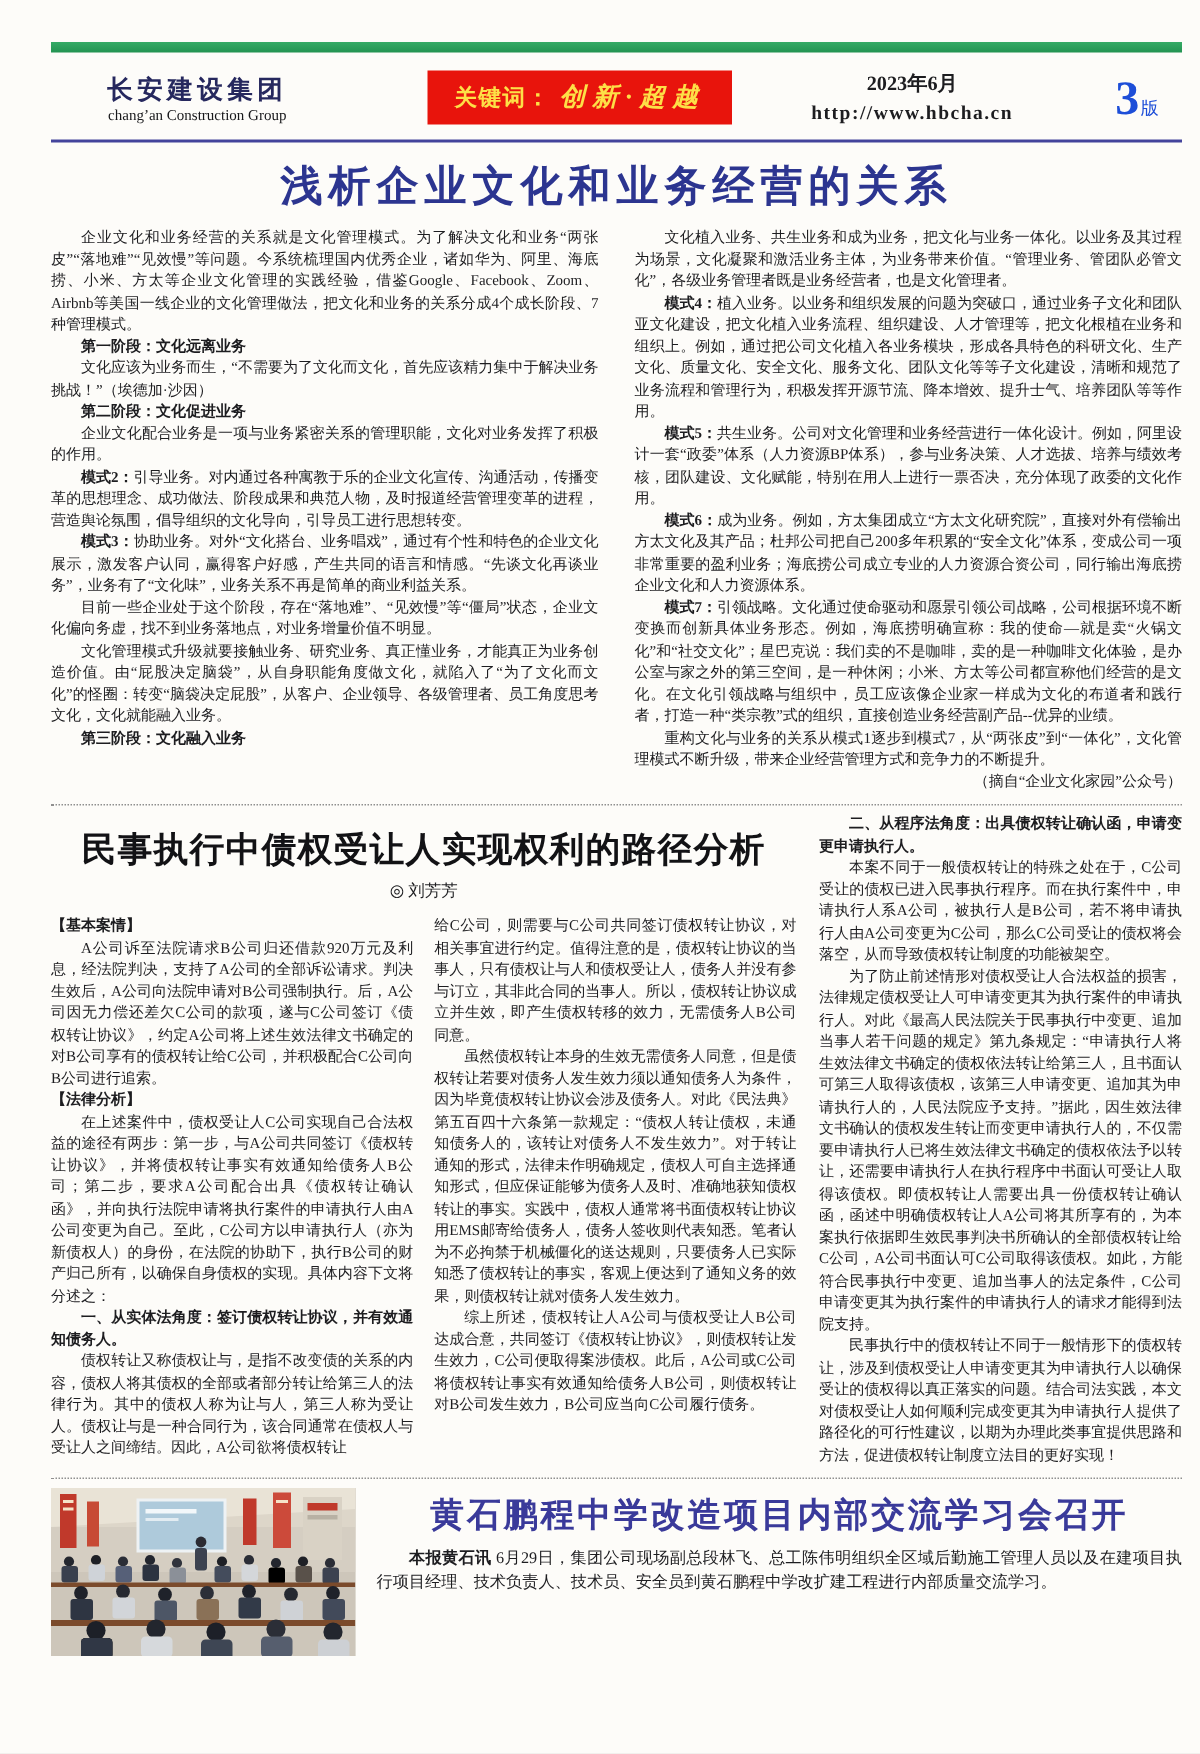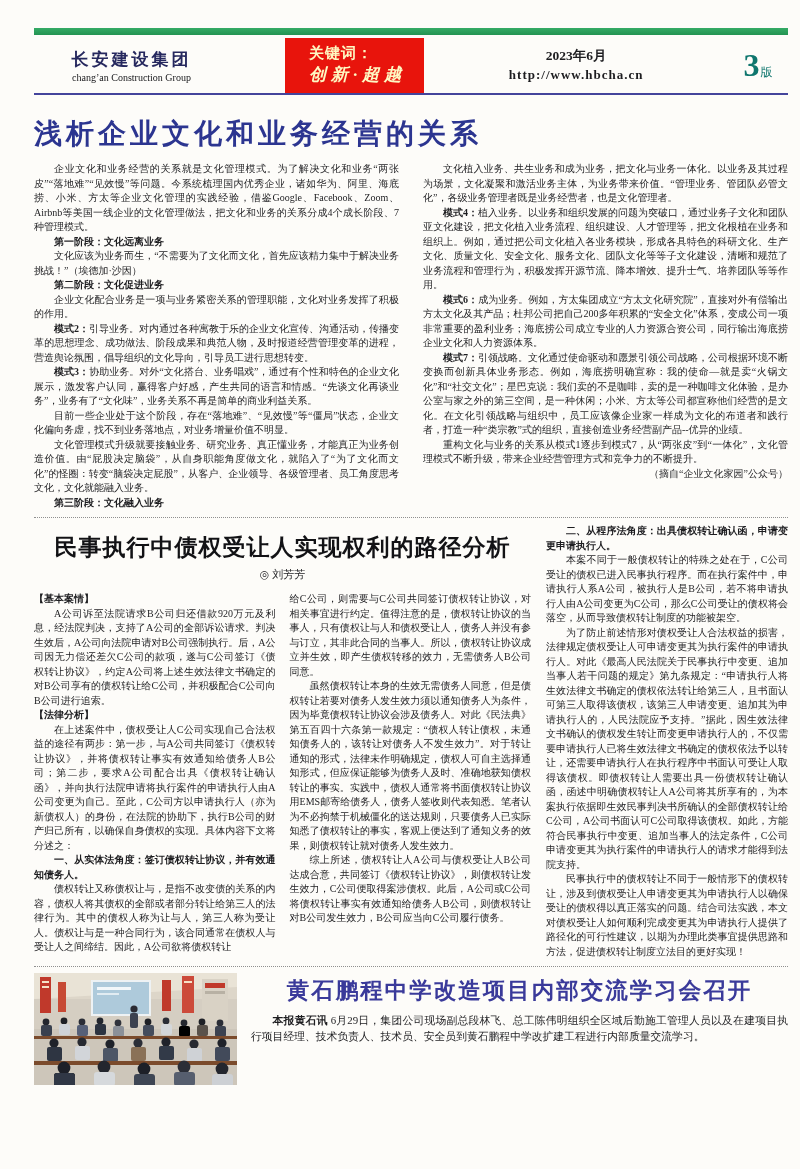--- a/index.html
+++ b/index.html
@@ -9,43 +9,43 @@
     font-family:"Liberation Serif","DejaVu Serif",serif;color:#1d1d20;
     padding:28px 12px 0 34px;
   }
   .green-bar{height:7px;background:linear-gradient(#35ab66,#239352);margin-bottom:5px;}
   
   .header{display:flex;align-items:center;height:50px;}
   .masthead{width:195px;text-align:center;}
   .masthead-cn{font-size:17px;font-weight:bold;color:#26285e;letter-spacing:3px;}
   .masthead-en{font-size:10px;color:#17171a;margin-top:1px;}
   .keyword-box{
-    margin-left:56px;background:#e8140c;color:#fef9c3;
-    padding:6px 18px 7px;display:flex;align-items:baseline;white-space:nowrap;flex-direction:column;
+    margin-left:56px;background:#e8140c;color:#fde047;
+    padding:6px 18px 7px;display:flex;align-items:baseline;white-space:nowrap;
   }
   .kw-label{font-size:15px;font-weight:bold;letter-spacing:1px;}
   .kw-text{font-size:17px;font-weight:bold;font-style:italic;letter-spacing:5px;margin-left:6px;}
   .date-block{flex:1;text-align:center;font-weight:bold;}
   .date-block .d1{font-size:13.5px;}
   .date-block .d2{font-size:13px;letter-spacing:1px;margin-top:2px;}
-  .page-num{width:60px;text-align:center;color:#0f766e;white-space:nowrap;}
+  .page-num{width:60px;text-align:center;color:#1d4ed8;white-space:nowrap;}
   .page-num .num{font-size:32px;font-weight:bold;line-height:1;}
   .page-num .ban{font-size:12px;margin-left:1px;}
   .navy-rule{height:2px;background:#44449c;margin-top:3px;}
   
   .col{font-size:10px;line-height:1.45;text-align:justify;}
   .para{margin:0;text-indent:2em;text-align:justify;}
   .para.heading{font-weight:bold;}
   .para.flush{text-indent:0;}
   .para.noindent{text-indent:0;}
   .para.right{text-align:right;text-indent:0;}
   .para b{font-weight:bold;}
   
   .a1-title{
-    margin:20px 0 9px;text-align:left;color:#2c3590;
+    margin:10px 0 9px;text-align:center;color:#2c3590;
     font-size:28px;font-weight:900;letter-spacing:4px;
   }
   .cols2{display:flex;gap:24px;}
   .cols2 .col{flex:1;min-width:0;}
   .dotted-rule{border-top:1.6px dotted #8f8f8f;margin:7px 0 6px;}
   
   .article2{display:flex;gap:15px;}
   .a2-left{width:497px;flex:none;}
   .a2-title{margin:8px 0 4px;text-align:center;color:#121215;font-size:23px;font-weight:bold;letter-spacing:1px;}
   .a2-author{text-align:center;font-size:11px;margin:4px 0 10px;}
@@ -98,20 +98,21 @@
           <p class="para">企业文化配合业务是一项与业务紧密关系的管理职能，文化对业务发挥了积极的作用。</p>
           <p class="para"><b>模式2：</b>引导业务。对内通过各种寓教于乐的企业文化宣传、沟通活动，传播变革的思想理念、成功做法、阶段成果和典范人物，及时报道经营管理变革的进程，营造舆论氛围，倡导组织的文化导向，引导员工进行思想转变。</p>
           <p class="para"><b>模式3：</b>协助业务。对外“文化搭台、业务唱戏”，通过有个性和特色的企业文化展示，激发客户认同，赢得客户好感，产生共同的语言和情感。“先谈文化再谈业务”，业务有了“文化味”，业务关系不再是简单的商业利益关系。</p>
           <p class="para">目前一些企业处于这个阶段，存在“落地难”、“见效慢”等“僵局”状态，企业文化偏向务虚，找不到业务落地点，对业务增量价值不明显。</p>
           <p class="para">文化管理模式升级就要接触业务、研究业务、真正懂业务，才能真正为业务创造价值。由“屁股决定脑袋”，从自身职能角度做文化，就陷入了“为了文化而文化”的怪圈：转变“脑袋决定屁股”，从客户、企业领导、各级管理者、员工角度思考文化，文化就能融入业务。</p>
           <p class="para heading">第三阶段：文化融入业务</p>
         </div>
       <div class="col">
           <p class="para">文化植入业务、共生业务和成为业务，把文化与业务一体化。以业务及其过程为场景，文化凝聚和激活业务主体，为业务带来价值。“管理业务、管团队必管文化”，各级业务管理者既是业务经营者，也是文化管理者。</p>
           <p class="para"><b>模式4：</b>植入业务。以业务和组织发展的问题为突破口，通过业务子文化和团队亚文化建设，把文化植入业务流程、组织建设、人才管理等，把文化根植在业务和组织上。例如，通过把公司文化植入各业务模块，形成各具特色的科研文化、生产文化、质量文化、安全文化、服务文化、团队文化等等子文化建设，清晰和规范了业务流程和管理行为，积极发挥开源节流、降本增效、提升士气、培养团队等等作用。</p>
+          <p class="para"><b>模式5：</b>共生业务。公司对文化管理和业务经营进行一体化设计。例如，阿里设计一套“政委”体系（人力资源BP体系），参与业务决策、人才选拔、培养与绩效考核，团队建设、文化赋能，特别在用人上进行一票否决，充分体现了政委的文化作用。</p>
           <p class="para"><b>模式6：</b>成为业务。例如，方太集团成立“方太文化研究院”，直接对外有偿输出方太文化及其产品；杜邦公司把自己200多年积累的“安全文化”体系，变成公司一项非常重要的盈利业务；海底捞公司成立专业的人力资源合资公司，同行输出海底捞企业文化和人力资源体系。</p>
           <p class="para"><b>模式7：</b>引领战略。文化通过使命驱动和愿景引领公司战略，公司根据环境不断变换而创新具体业务形态。例如，海底捞明确宣称：我的使命—就是卖“火锅文化”和“社交文化”；星巴克说：我们卖的不是咖啡，卖的是一种咖啡文化体验，是办公室与家之外的第三空间，是一种休闲；小米、方太等公司都宣称他们经营的是文化。在文化引领战略与组织中，员工应该像企业家一样成为文化的布道者和践行者，打造一种“类宗教”式的组织，直接创造业务经营副产品--优异的业绩。</p>
           <p class="para">重构文化与业务的关系从模式1逐步到模式7，从“两张皮”到“一体化”，文化管理模式不断升级，带来企业经营管理方式和竞争力的不断提升。</p>
           <p class="para right">（摘自“企业文化家园”公众号）</p>
         </div>
     </div>
   </div>
 
   <div class="dotted-rule"></div>
 

